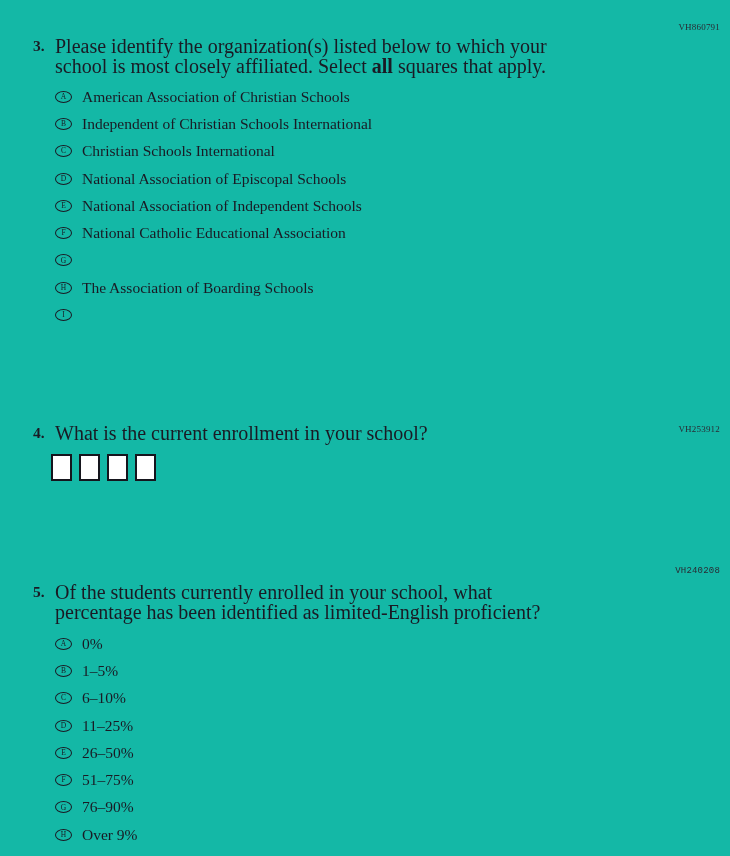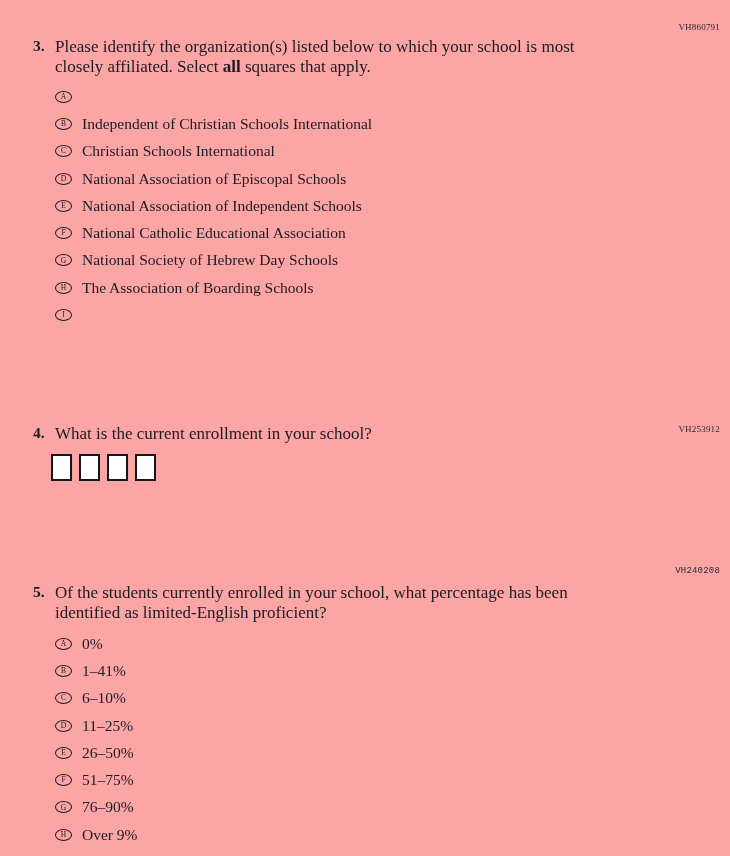--- a/index.html
+++ b/index.html
@@ -1,42 +1,42 @@
 <!DOCTYPE html>
 <html><head>
 <meta charset="utf-8">
 <style>
   * { box-sizing: border-box; }
   html, body { margin: 0; padding: 0; background: #ffffff; }
   .page {
     position: relative;
     width: 730px;
     height: 856px;
-    background: #fca5a5;
+    background: #14b8a6;
     font-family: "Liberation Serif", serif;
     color: #1a1a24;
     overflow: hidden;
   }
   .code {
     position: absolute;
     right: 10px;
     font-size: 9px;
     letter-spacing: 0.2px;
     color: #2a2a33;
   }
   .question { position: absolute; left: 33px; }
   .qrow { display: flex; align-items: flex-start; }
   .qnum {
     font-weight: bold;
     font-size: 15.5px;
     width: 22px;
     flex: 0 0 22px;
   }
   .qtext {
-    font-size: 17px;
+    font-size: 20px;
     line-height: 19.5px;
     max-width: 528px;
   }
   .options { position: absolute; left: 55px; }
   .option {
     display: flex;
     align-items: center;
     height: 27.3px;
   }
   .bubble {
@@ -75,20 +75,21 @@
       <span class="qnum">3.</span>
       <div class="qtext">
         <span>Please identify the organization(s) listed below to which your school is most closely affiliated. Select </span><b>all</b><span> squares that apply.</span>
       </div>
     </div>
   </div>
 
   <div class="options" style="top:83px;">
     <div class="option">
       <span class="bubble">A</span>
+      <span class="option-label">American Association of Christian Schools</span>
     </div>
     <div class="option">
       <span class="bubble">B</span>
       <span class="option-label">Independent of Christian Schools International</span>
     </div>
     <div class="option">
       <span class="bubble">C</span>
       <span class="option-label">Christian Schools International</span>
     </div>
     <div class="option">
@@ -98,21 +99,20 @@
     <div class="option">
       <span class="bubble">E</span>
       <span class="option-label">National Association of Independent Schools</span>
     </div>
     <div class="option">
       <span class="bubble">F</span>
       <span class="option-label">National Catholic Educational Association</span>
     </div>
     <div class="option">
       <span class="bubble">G</span>
-      <span class="option-label">National Society of Hebrew Day Schools</span>
     </div>
     <div class="option">
       <span class="bubble">H</span>
       <span class="option-label">The Association of Boarding Schools</span>
     </div>
     <div class="option">
       <span class="bubble">I</span>
     </div>
   </div>
 
@@ -141,21 +141,21 @@
     </div>
   </div>
 
   <div class="options" style="top:630px;">
     <div class="option">
       <span class="bubble">A</span>
       <span class="option-label">0%</span>
     </div>
     <div class="option">
       <span class="bubble">B</span>
-      <span class="option-label">1–41%</span>
+      <span class="option-label">1–5%</span>
     </div>
     <div class="option">
       <span class="bubble">C</span>
       <span class="option-label">6–10%</span>
     </div>
     <div class="option">
       <span class="bubble">D</span>
       <span class="option-label">11–25%</span>
     </div>
     <div class="option">

